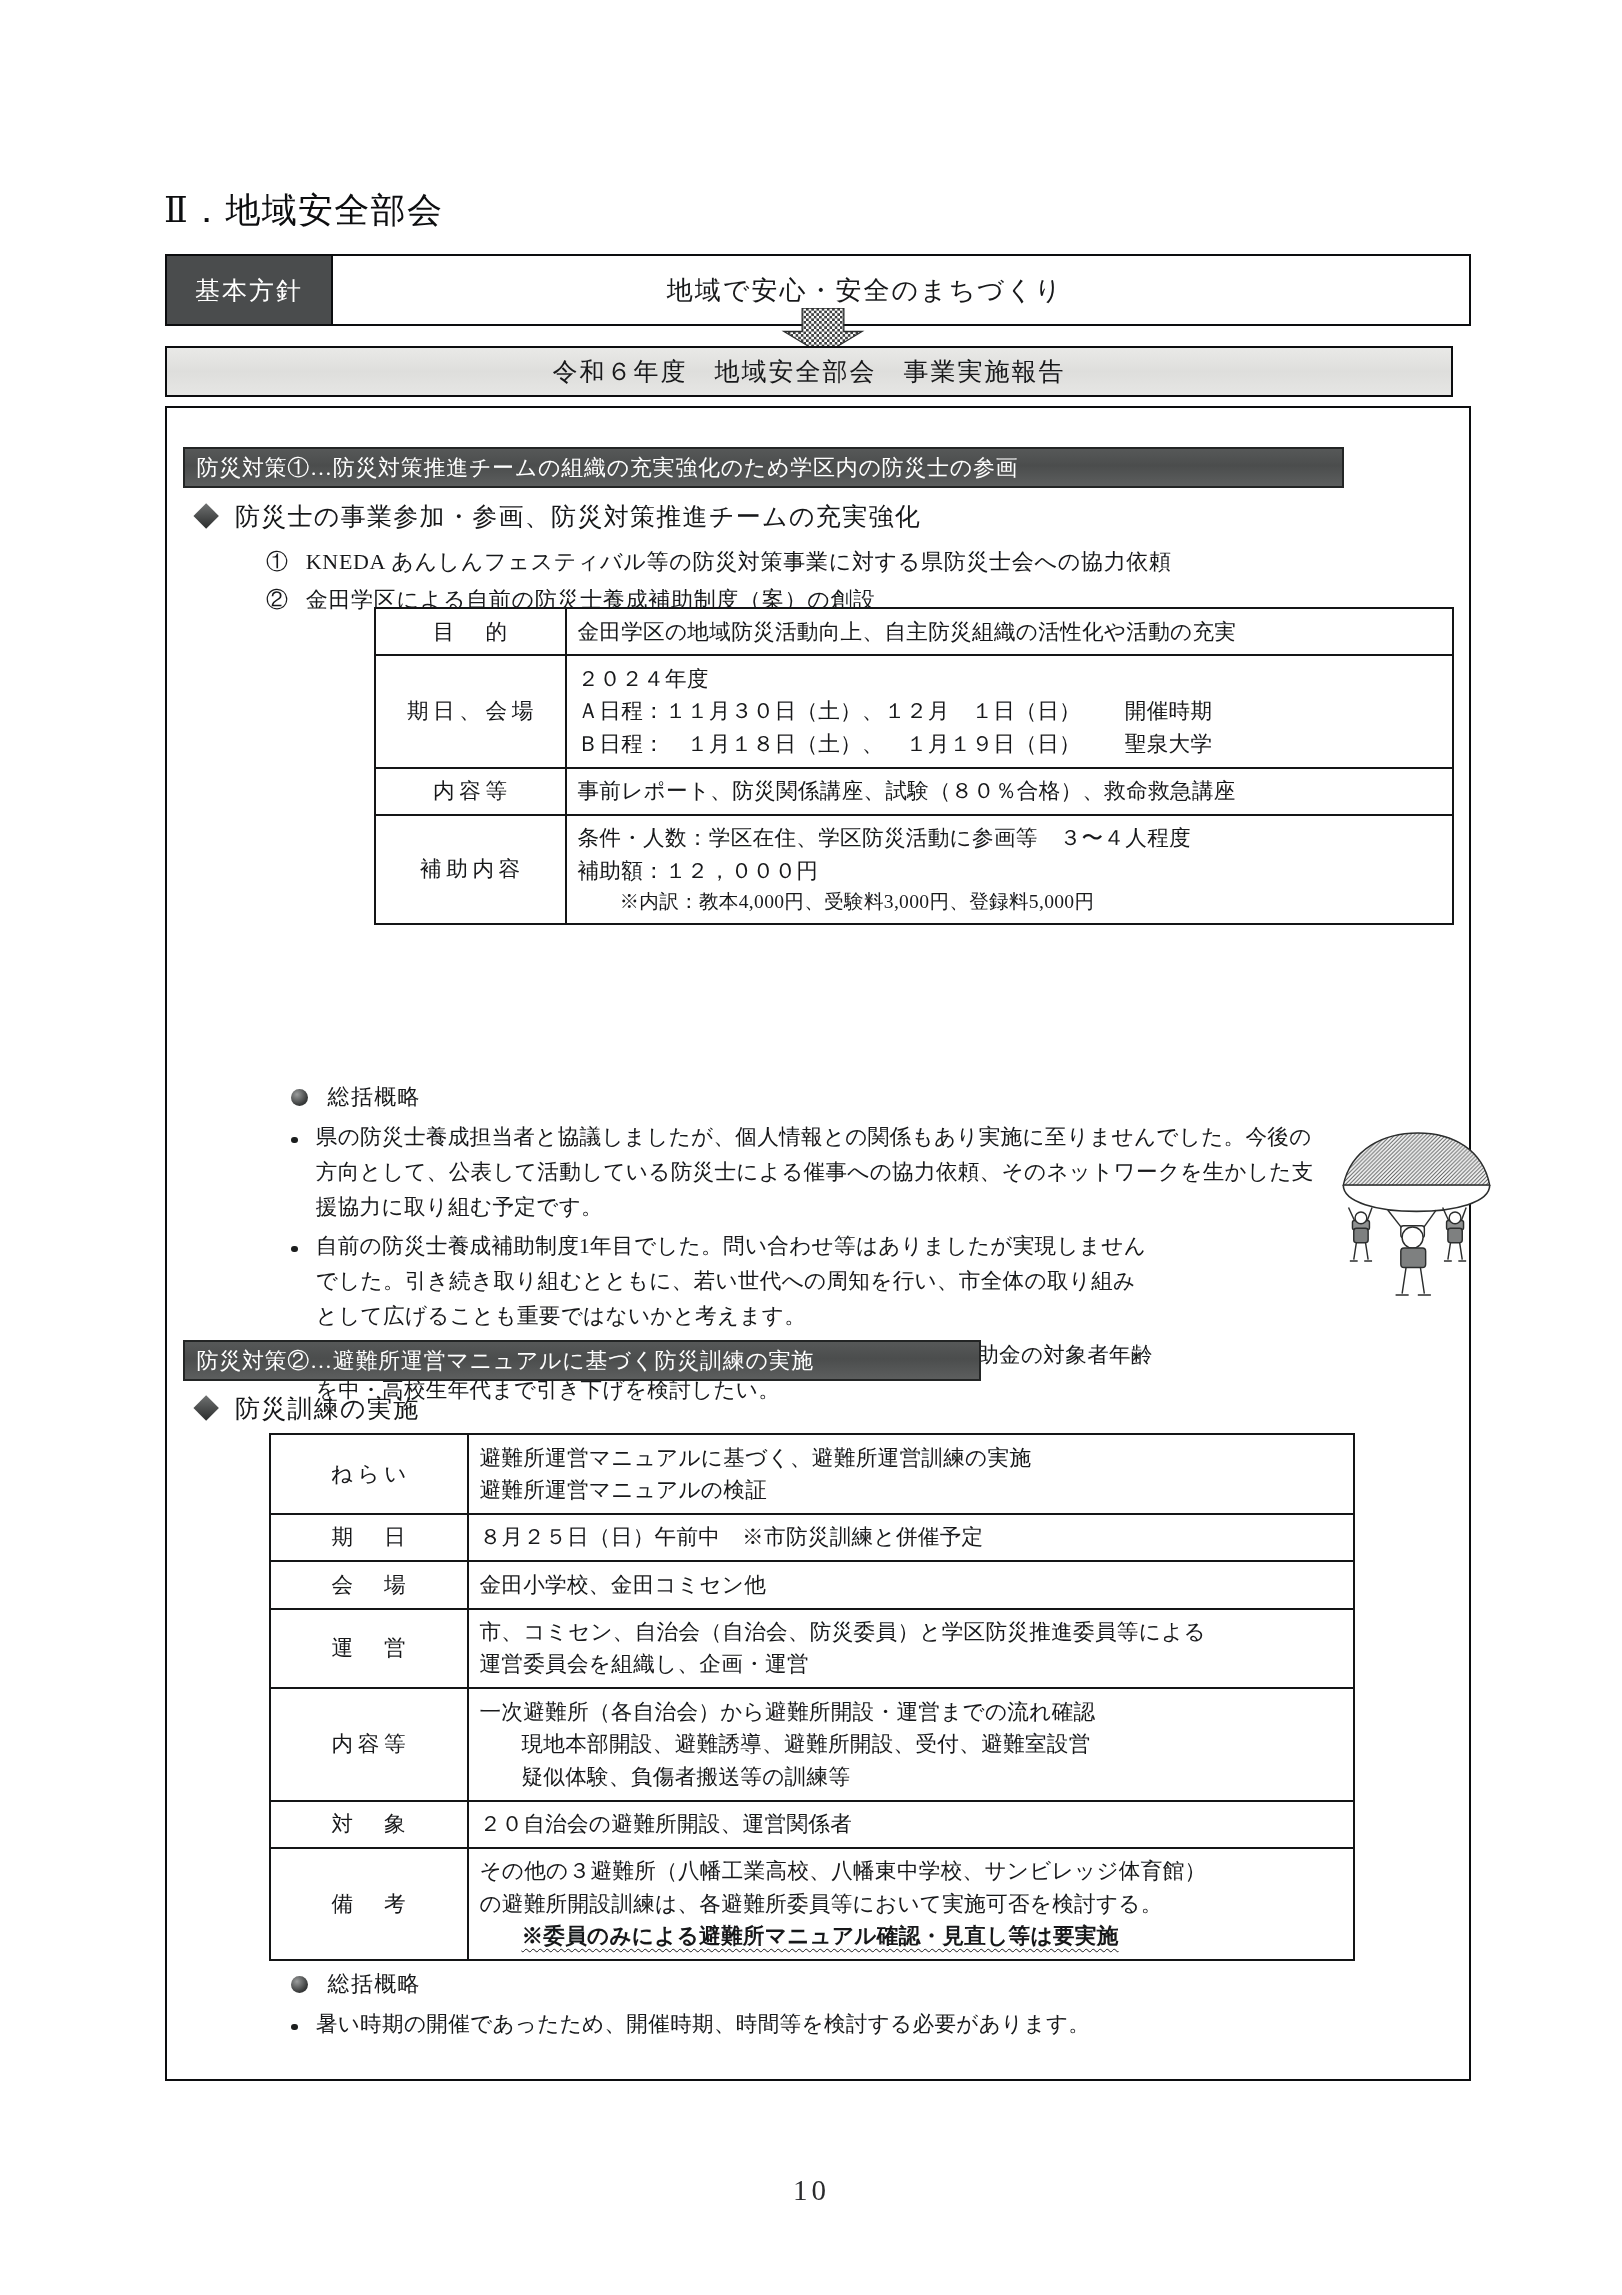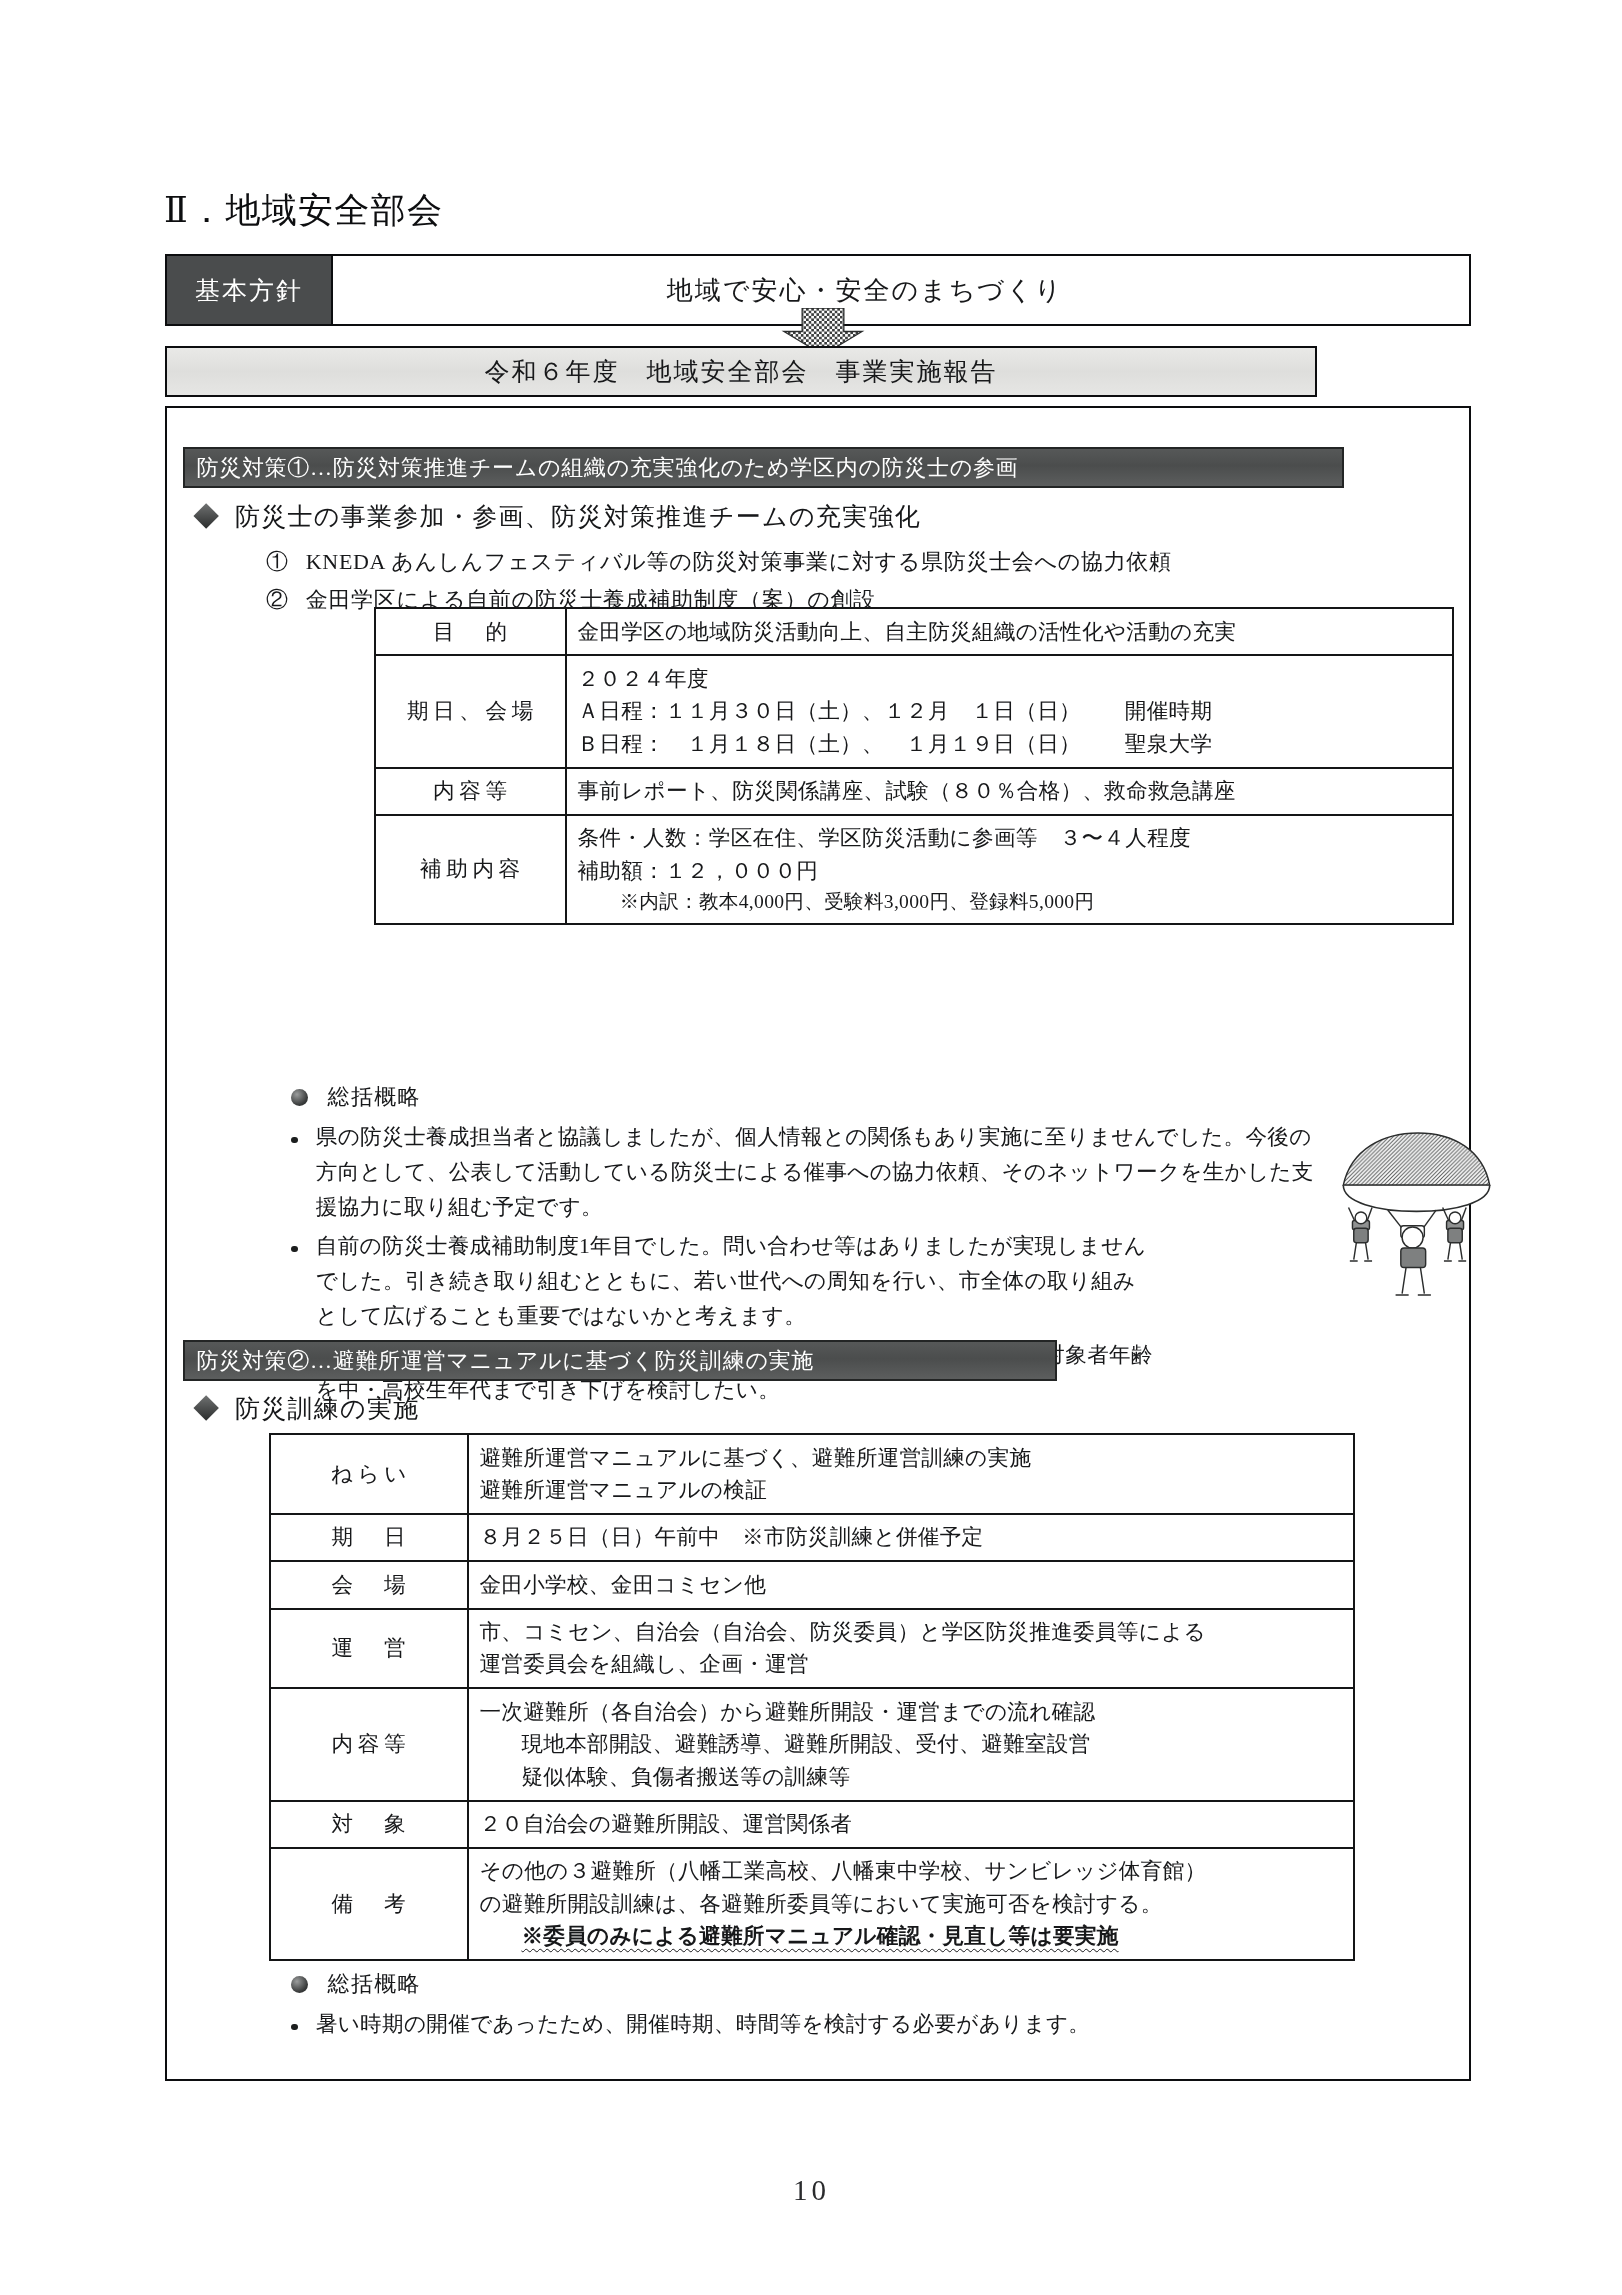--- a/index.html
+++ b/index.html
@@ -75,21 +75,21 @@
     top: 308px;
     width: 86px;
     height: 47px;
   }
 
   
   .report-bar {
     position: absolute;
     left: 165px;
     top: 346px;
-    width: 1152px;
+    width: 1288px;
     height: 51px;
     border: 2.6px solid #0c0d0f;
     box-sizing: border-box;
     background: linear-gradient(180deg,#e9e9e7 0%, #dededc 50%, #e6e6e4 100%);
     display: flex;
     align-items: center;
     justify-content: center;
     font-size: 25px;
     letter-spacing: 2px;
   }
@@ -115,21 +115,21 @@
     box-sizing: border-box;
     color: #ffffff;
     display: flex;
     align-items: center;
     padding-left: 11.8px;
     font-size: 22px;
     letter-spacing: 0.7px;
     white-space: nowrap;
   }
   #section-head-1 { left: 15.7px; top: 39px; width: 1161px; }
-  #section-head-2 { left: 15.7px; top: 932px; width: 874px; }
+  #section-head-2 { left: 15.7px; top: 932px; width: 798px; }
 
   .diamond-line {
     position: absolute;
     display: flex;
     align-items: center;
     gap: 19.6px;
     font-size: 25px;
     letter-spacing: 1.3px;
     white-space: nowrap;
   }

